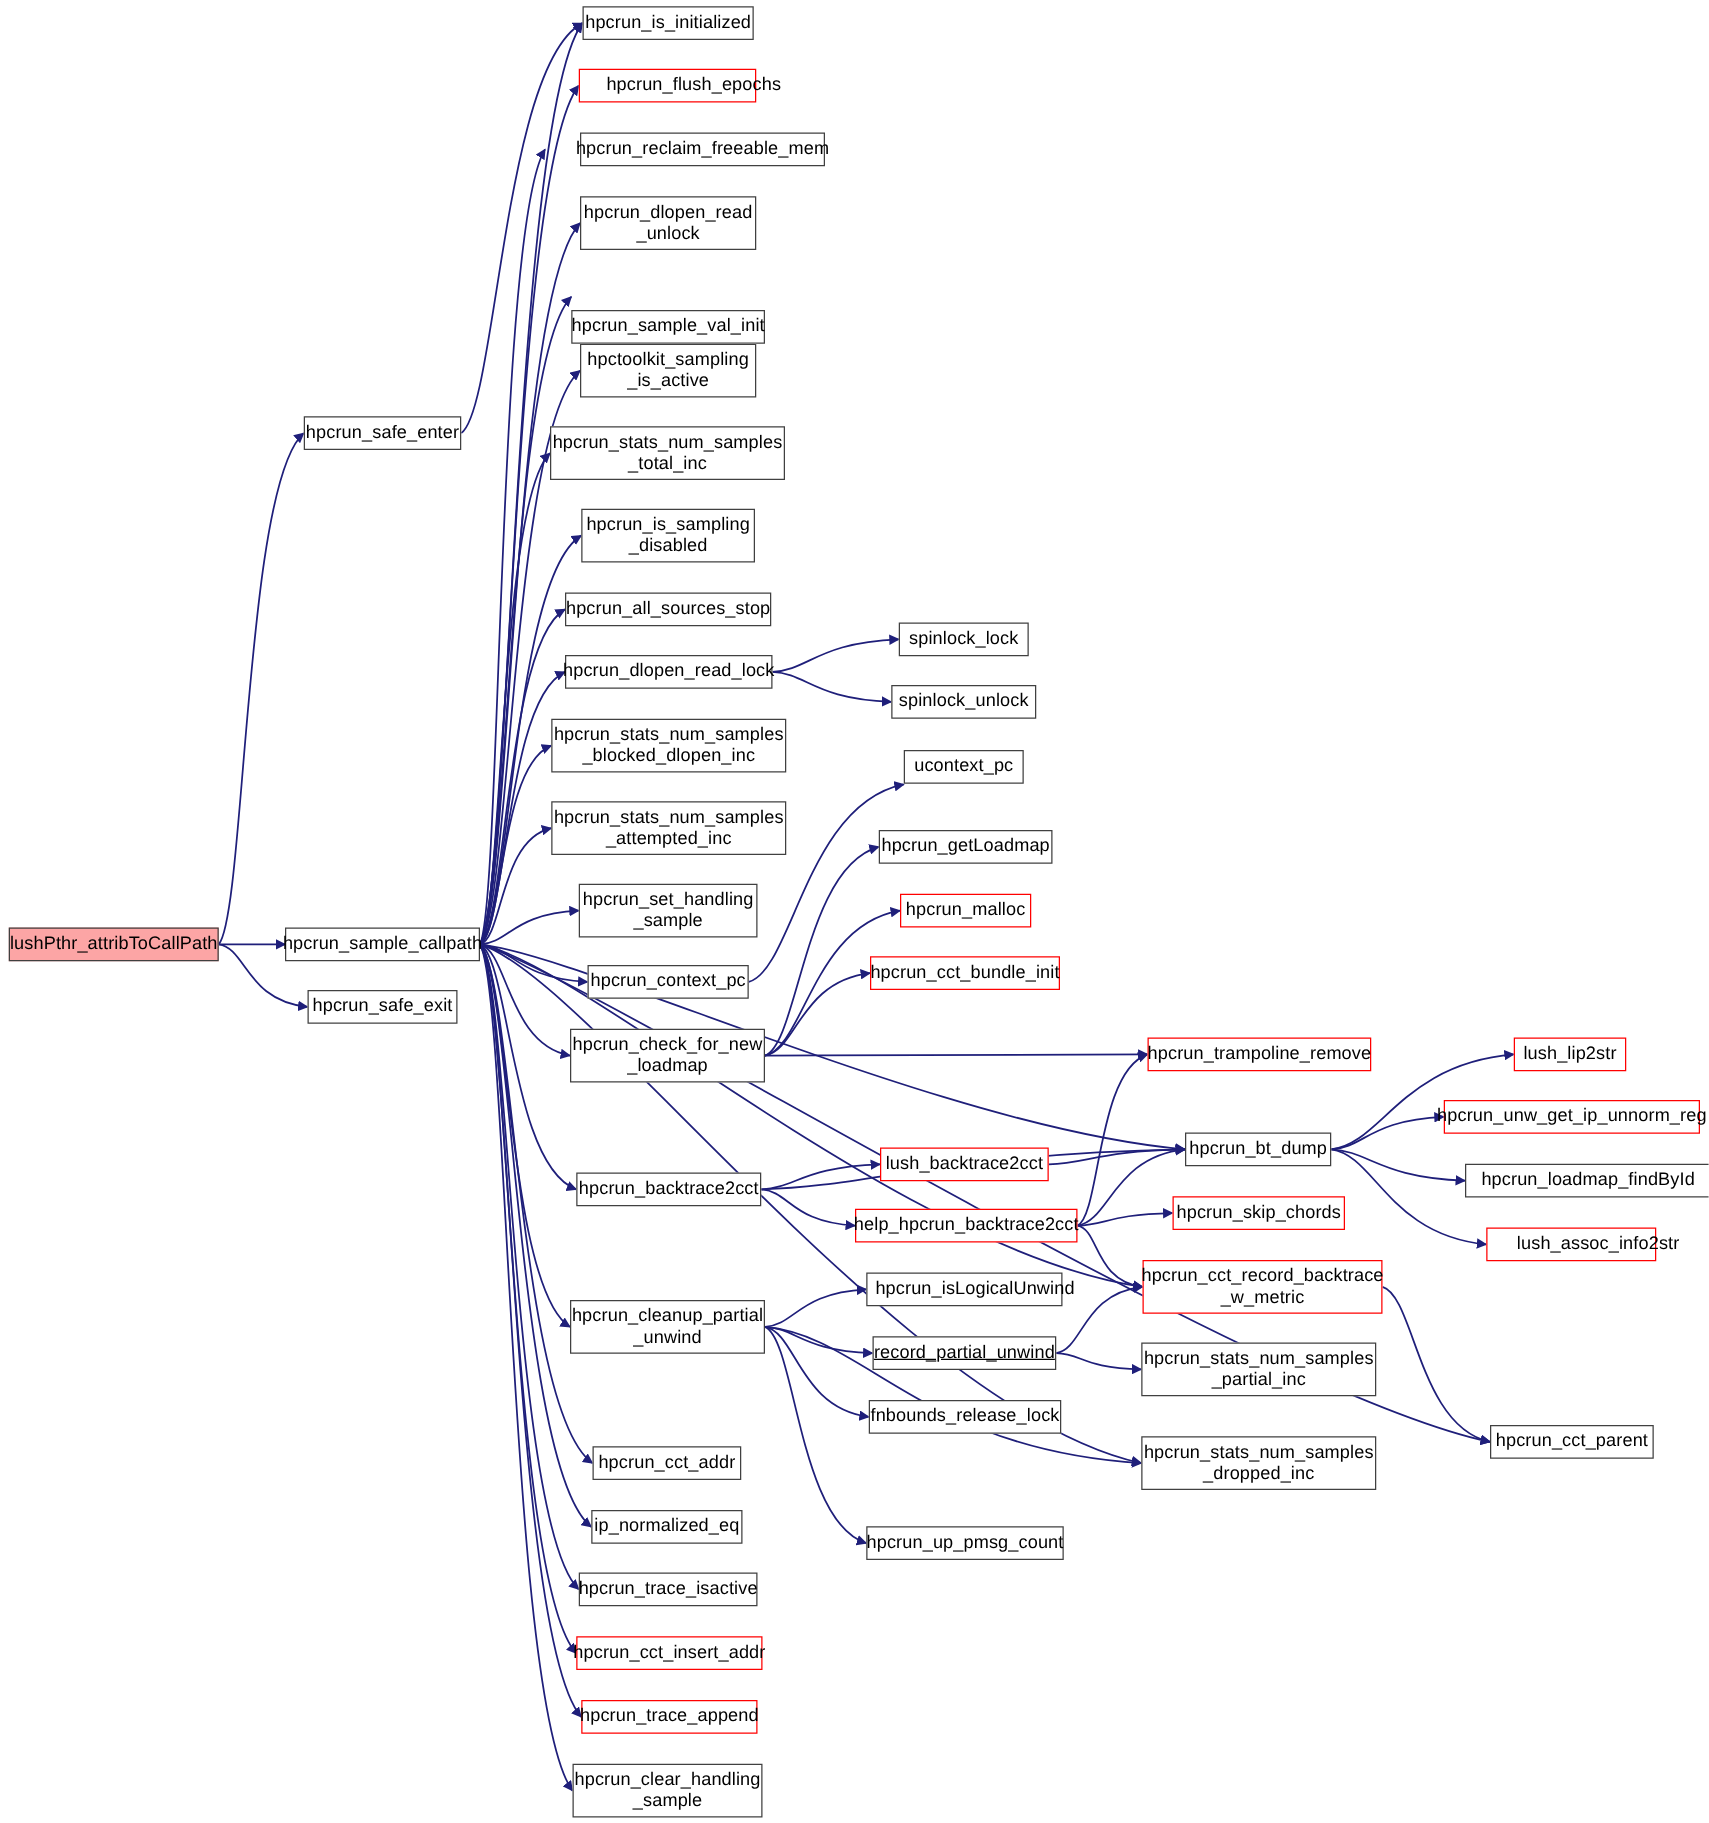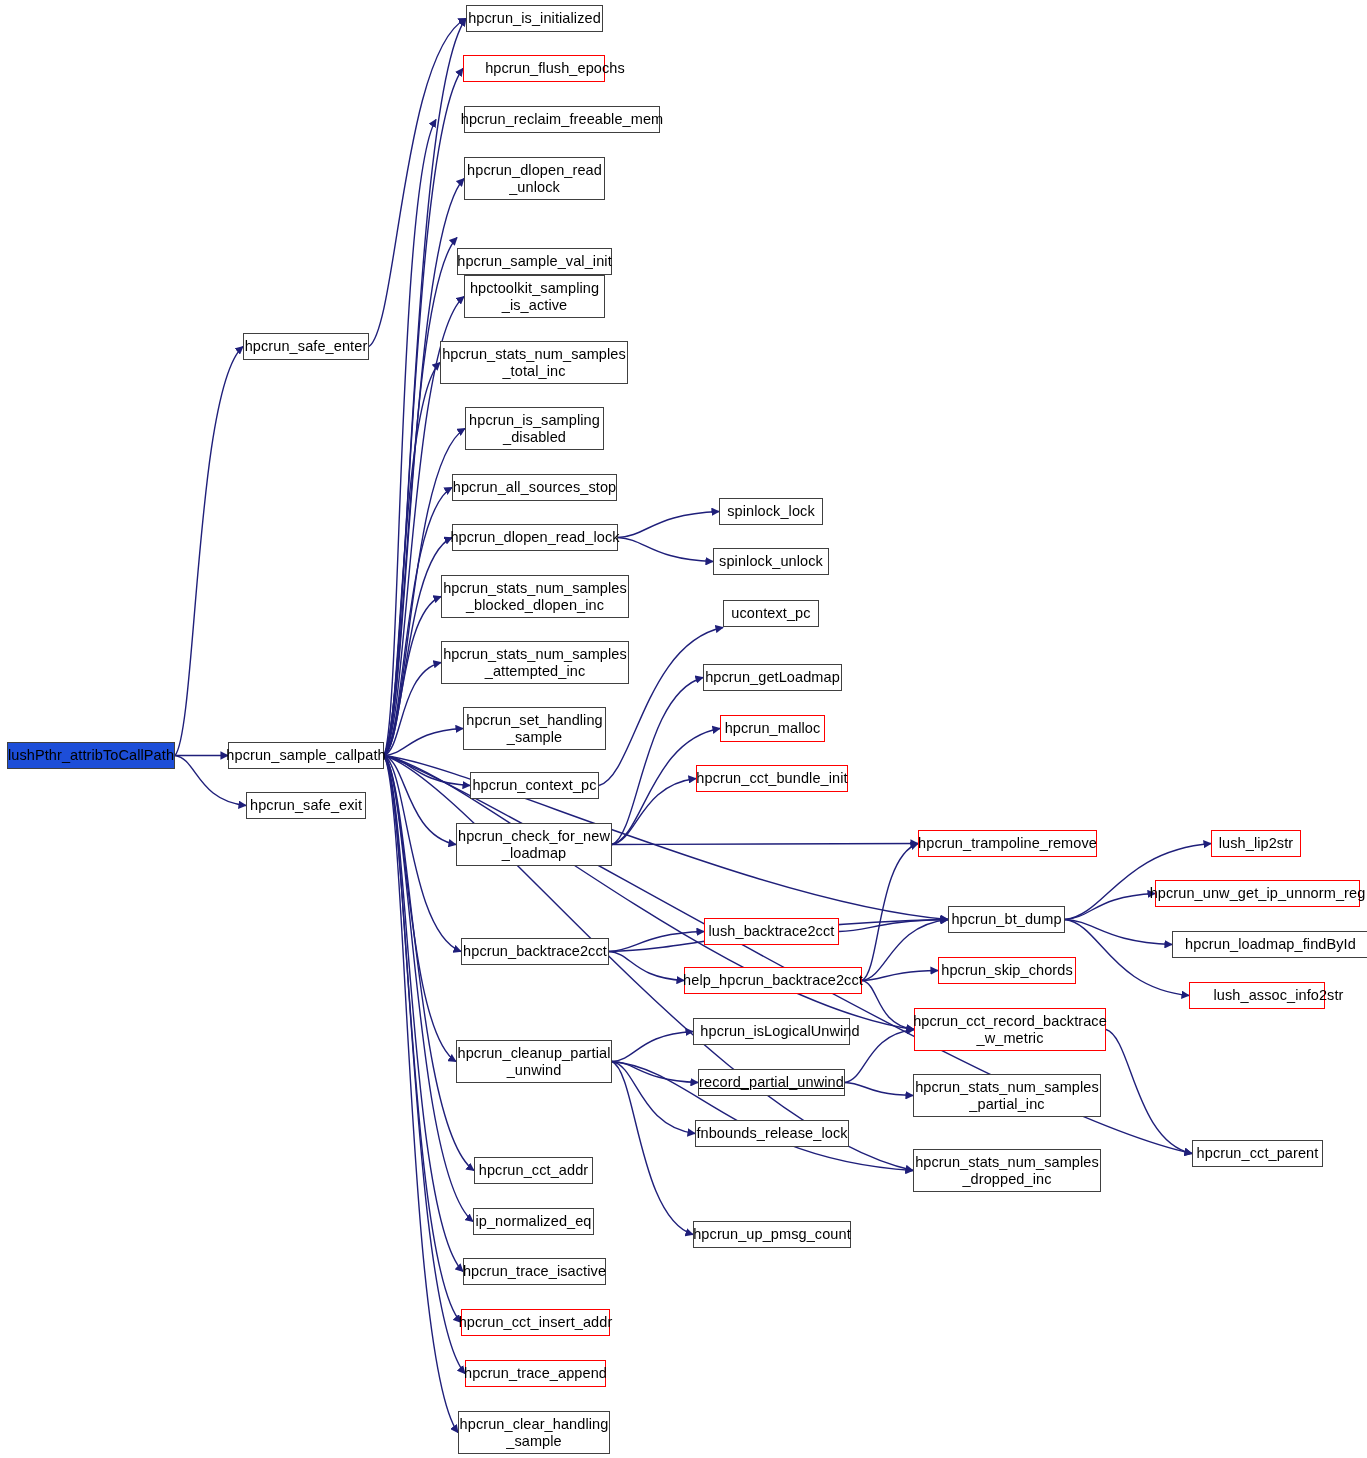--- a/index.html
+++ b/index.html
@@ -37,21 +37,21 @@
     font-size: 14.5px;
     line-height: 17px;
     letter-spacing: 0.1px;
     white-space: pre-line;
     padding: 0 3px;
   }
   .node.red {
     border-color: #ff0000;
   }
   .node.root {
-    background: #1d4ed8;
+    background: #fca5a5;
     border-color: #404040;
   }
 </style>
 </head>
 <body>
 
 <div id="graph-root">
   <svg id="edge-layer" viewBox="0 0 1367 1458" width="1367" height="1458">
     <defs>
       <marker id="arw" viewBox="0 0 10 10" refX="9" refY="5" markerWidth="6" markerHeight="6" orient="auto-start-reverse">

